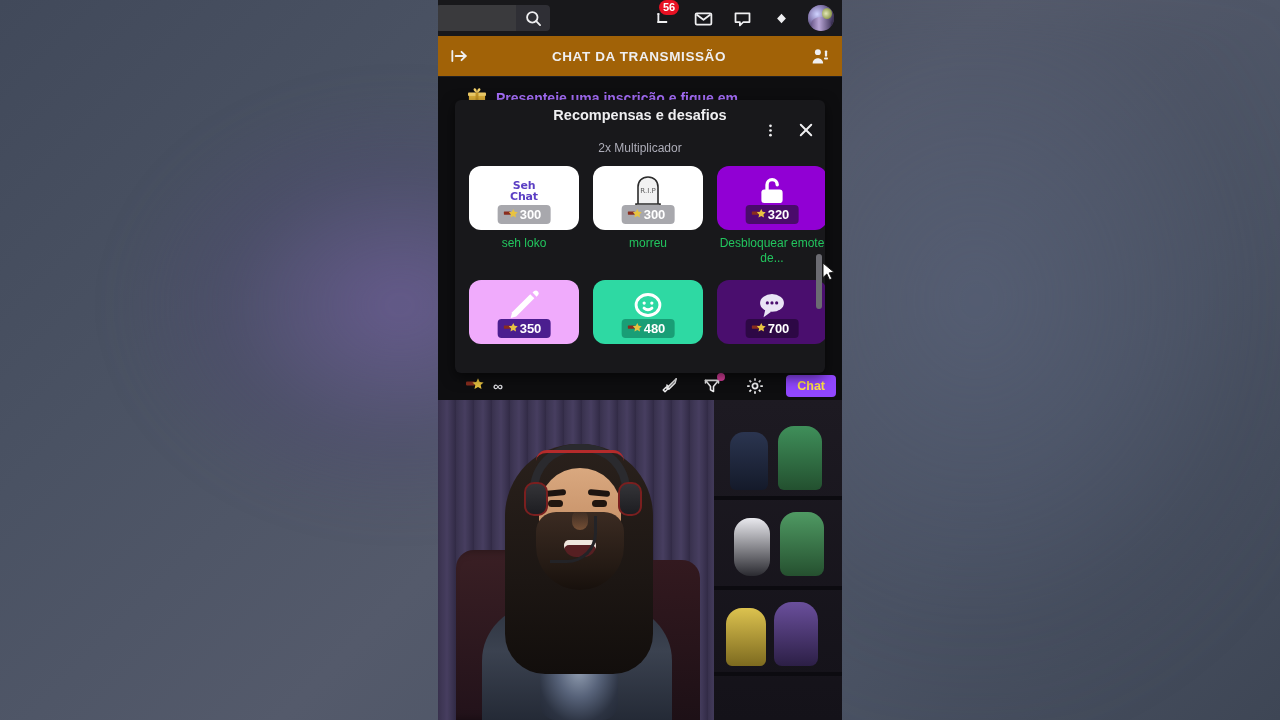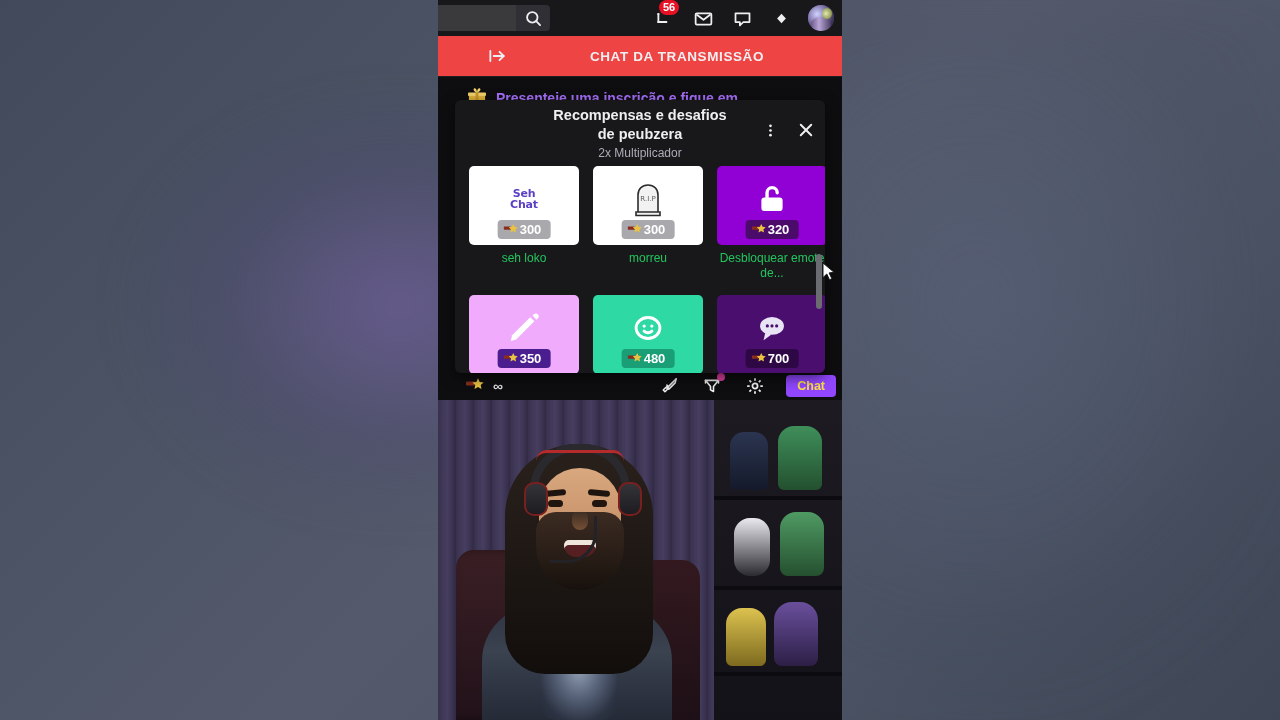--- a/index.html
+++ b/index.html
@@ -126,26 +126,25 @@
   .avatar .a2 { position:absolute; left:10%; top:45%; width:80%; height:55%;
     background: linear-gradient(90deg,#6c5a8c,#b9a6d6 40%,#4b3f66); border-radius: 50% 50% 45% 45%; }
   .avatar .a3 { position:absolute; left:52%; top:12%; width:40%; height:42%;
     background: radial-gradient(circle at 40% 50%, #e3e7b9, #8f9a4e 70%, #4a4f25); border-radius:50%; }
 
   
   .chat-header {
     position: absolute;
     left: 0; top: 36px;
     width: 404px; height: 40px;
-    background: #ef4444;
+    background: #a16207;
     border-bottom: 1px solid #1f1f23;
     display: flex;
     align-items: center;
     z-index: 6;
-    padding-left: 38px;
   }
   .chat-header .collapse-btn {
     width: 42px; height: 40px;
     display: flex; align-items: center; justify-content: center;
   }
   .chat-header .chat-title {
     flex: 1;
     text-align: center;
     color: #efeff1;
     font-size: 13.5px;
@@ -202,21 +201,21 @@
   .modal-title {
     color: #efeff1;
     font-size: 14.5px;
     font-weight: 700;
     line-height: 19px;
   }
   .modal-sub {
     color: #adadb8;
     font-size: 12px;
     line-height: 16px;
-    margin-top: 1px;
+    margin-top: 15px;
   }
   .modal-actions {
     position: absolute;
     right: 8px;
     top: 19px;
     display: flex;
     align-items: center;
     gap: 14px;
   }
   .icon-btn {
@@ -238,22 +237,22 @@
     row-gap: 0px;
   }
   .reward-cell {
     display: flex;
     flex-direction: column;
     align-items: center;
   }
   .reward-card {
     position: relative;
     width: 110px;
-    height: 79px;
-    border-radius: 5px;
+    height: 64px;
+    border-radius: 12px;
     display: flex;
     align-items: center;
     justify-content: flex-end;
     overflow: hidden;
   }
   .reward-art {
     display: flex;
     align-items: center;
     justify-content: center;
     width: 100%;
@@ -581,21 +580,20 @@
         </svg>
       </span>
       <span class="gift-text">Presenteie uma inscrição e fique em</span>
     </div>
 
     <div class="rewards-modal">
 
       <div class="modal-header">
         <div class="modal-titles">
           <div class="modal-title">Recompensas e desafios</div>
-          <div class="modal-title">de peubzera</div>
           <div class="modal-sub">2x Multiplicador</div>
         </div>
         <div class="modal-actions">
           <div class="icon-btn">
             <svg width="17" height="17" viewBox="0 0 24 24" fill="#efeff1">
               <circle cx="12" cy="5.4" r="1.9"></circle>
                 <circle cx="12" cy="12" r="1.9"></circle>
                 <circle cx="12" cy="18.6" r="1.9"></circle>
             </svg>
           </div>

